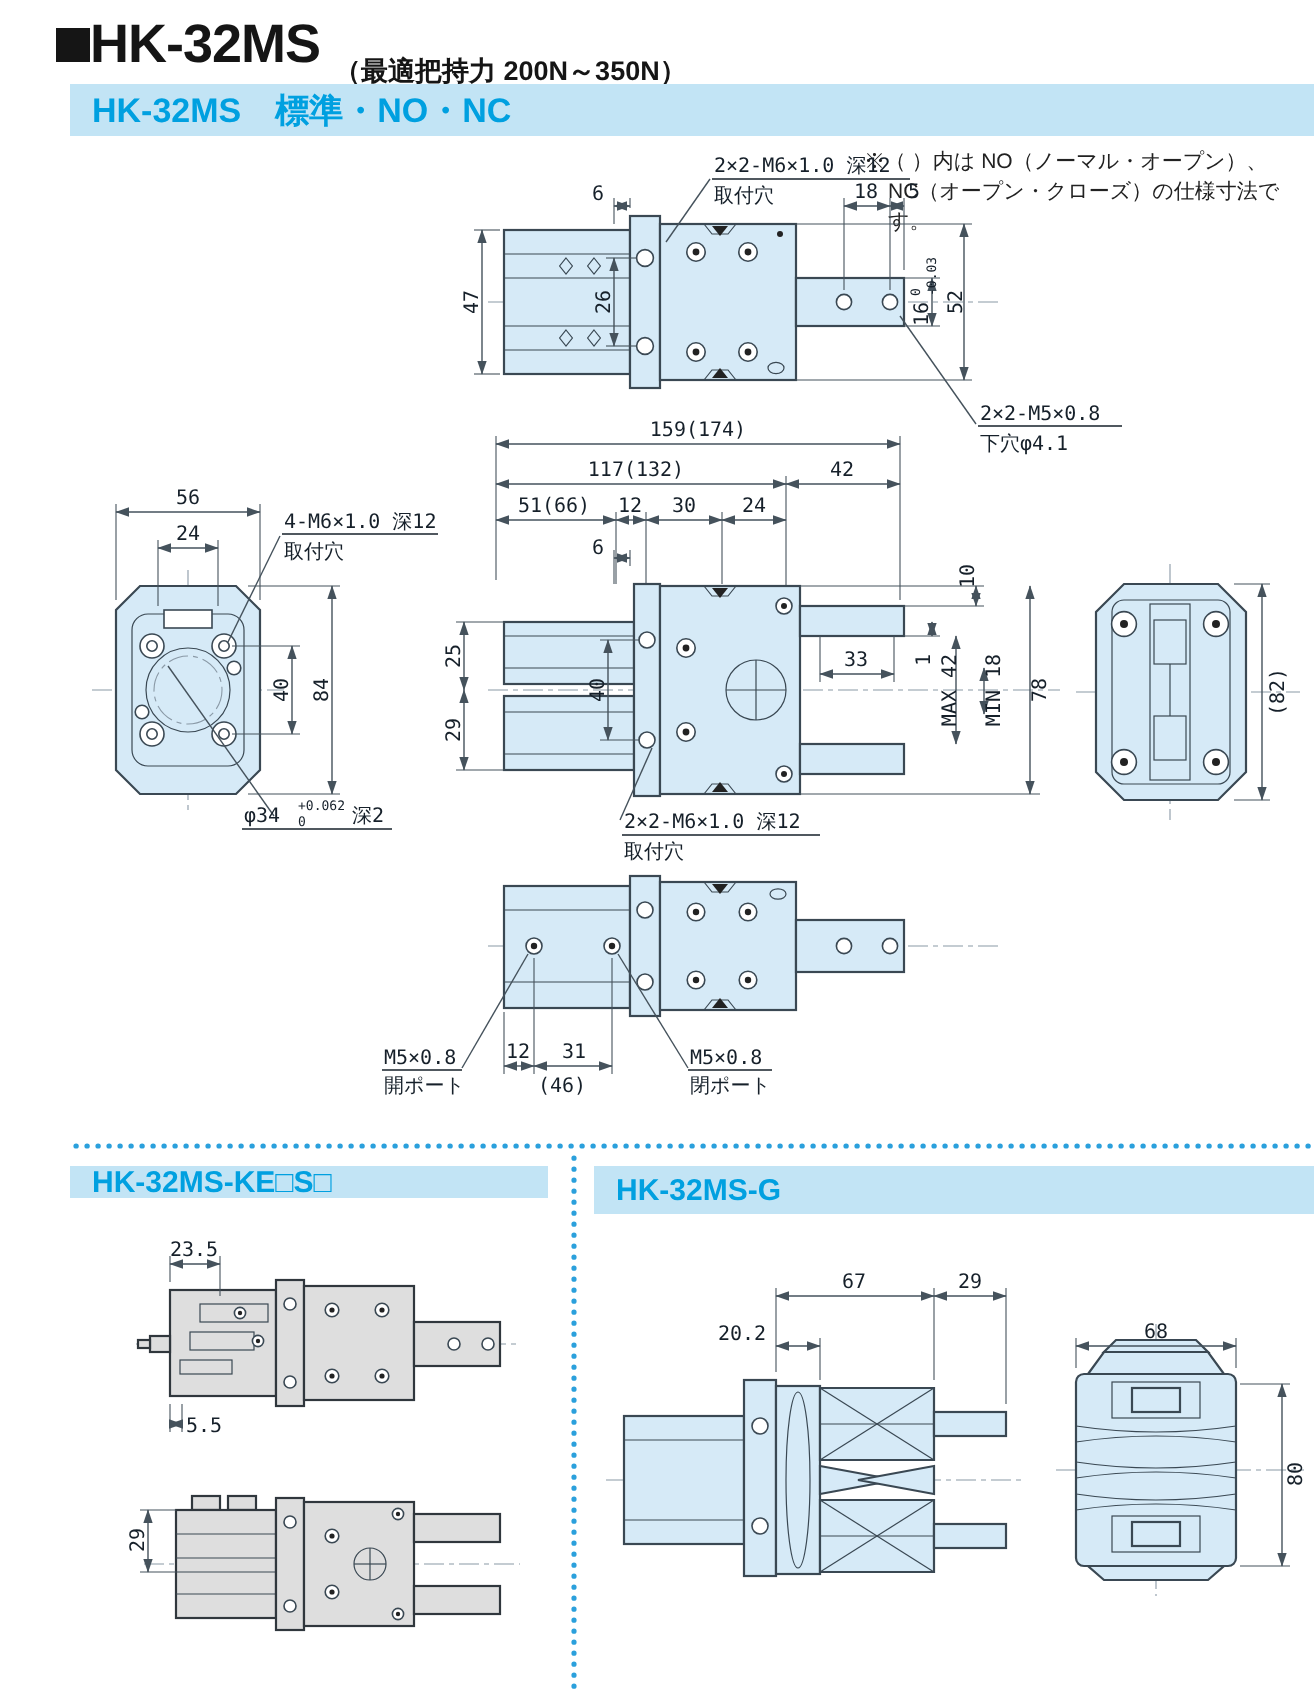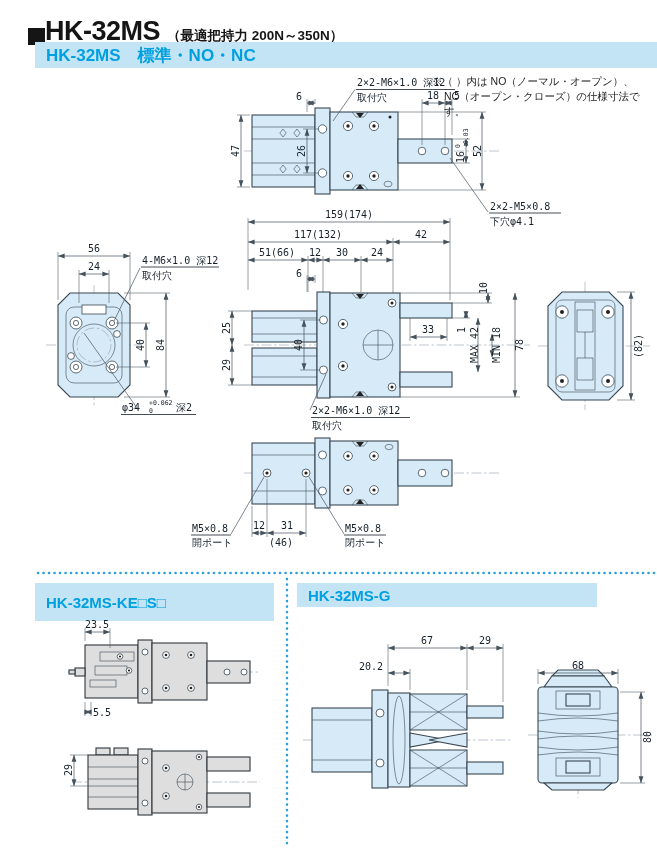--- a/index.html
+++ b/index.html
@@ -1,26 +1,26 @@
 <!DOCTYPE html>
 <html><head>
 <meta charset="utf-8">
 <style>
   html,body{margin:0;padding:0;background:#fff}
   #page{position:relative;width:657px;height:850px;background:#fff;overflow:hidden;
         font-family:"Liberation Sans",sans-serif}
-  .hdr{position:absolute;left:28px;top:8px;display:flex;align-items:flex-end}
+  .hdr{position:absolute;left:28px;top:8px;display:flex;align-items:flex-start}
   .sq{width:17px;height:17px;background:#151515;margin-top:6px}
   .t1{font-weight:bold;font-size:27px;color:#151515;letter-spacing:-.5px;line-height:28px}
   .t2{font-weight:bold;font-size:13.5px;color:#151515;margin-left:7px;margin-top:19px}
   .band{position:absolute;background:#c2e4f5;color:#00a0e0;font-weight:bold;
         display:flex;align-items:center;padding-left:11px;box-sizing:border-box}
   #band-std{left:35px;top:42px;width:622px;height:26px;font-size:17px}
-  #band-ke{left:35px;top:583px;width:239px;height:38px;font-size:15px}
-  #band-g{left:297px;top:583px;width:300px;height:24px;font-size:15px}
+  #band-ke{left:35px;top:583px;width:239px;height:16px;font-size:15px}
+  #band-g{left:297px;top:583px;width:360px;height:24px;font-size:15px}
   .note{position:absolute;left:432px;top:74px;font-size:10.5px;color:#222;line-height:15px}
   .note .l2{margin-left:12px}
   svg{position:absolute;left:0;top:0}
   text{fill:#16202a}
   .d{font:10px "DejaVu Sans Mono",monospace;text-anchor:middle}
   .tol{font:6.5px "DejaVu Sans Mono",monospace;text-anchor:start}
   .lbl{font:10px "DejaVu Sans Mono","Liberation Sans",sans-serif;text-anchor:start}
   .pb{fill:#d6eaf7;stroke:#3a4853;stroke-width:1.1}
   .pg{fill:#dedede;stroke:#30373d;stroke-width:1.1}
   .det{fill:none;stroke:#3a4853;stroke-width:.6}

